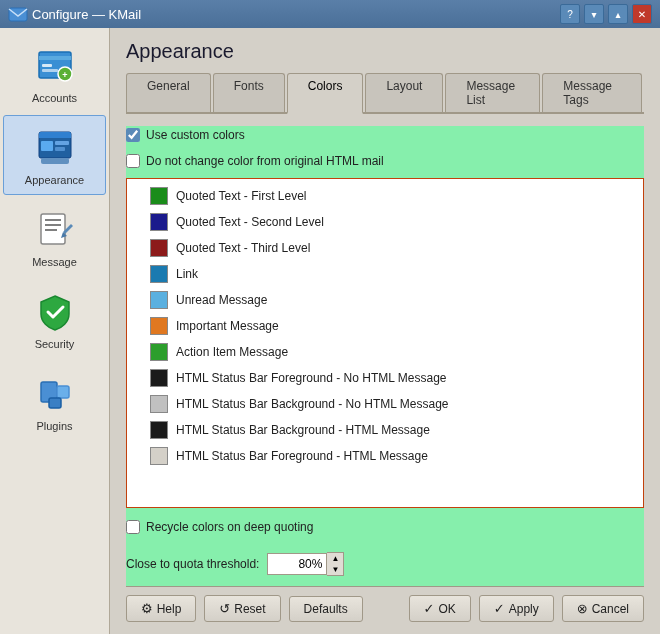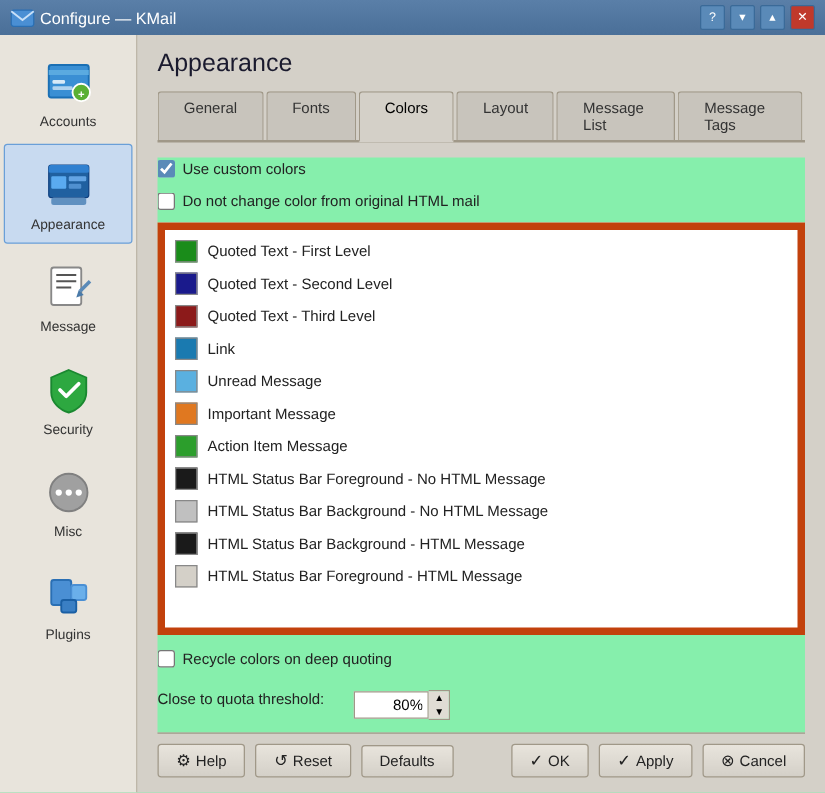--- a/index.html
+++ b/index.html
@@ -162,26 +162,26 @@
       accent-color: #5a8ab8;
     }
     .checkbox-label {
       font-size: 12px;
       color: #222;
       cursor: pointer;
     }
 
     
     .color-list-container {
-      border: 6px solid #c2410c;
+      border: 1px solid #c2410c;
       background: white;
       flex: 1;
       overflow-y: auto;
       margin-bottom: 10px;
-      padding: 4px 0;
+      padding: 4px 15px;
       min-height: 300px;
       max-height: 330px;
     }
     .color-item {
       display: flex;
       align-items: center;
       padding: 4px 8px;
       cursor: pointer;
       gap: 8px;
     }
@@ -198,22 +198,22 @@
 
     
     .bottom-settings {
       display: flex;
       flex-direction: column;
       gap: 8px;
       margin-bottom: 10px;
     }
     .quota-row {
       display: flex;
-      align-items: flex-start;
-      gap: 24px;
+      align-items: center;
+      gap: 8px;
     }
     .quota-label {
       font-size: 12px;
       color: #222;
     }
     .quota-input-wrap {
       display: flex;
       align-items: center;
     }
     .quota-input {
@@ -339,31 +339,20 @@
     <div class="sidebar-item">
       <div class="sidebar-item-icon">
         <svg width="40" height="40" viewBox="0 0 40 40">
           <path d="M20 4 L34 10 L34 22 C34 30 27 36 20 38 C13 36 6 30 6 22 L6 10 Z" fill="#2da840" stroke="#1a8830" stroke-width="1.5"></path>
           <path d="M13 20 L18 25 L28 15" fill="none" stroke="white" stroke-width="3" stroke-linecap="round" stroke-linejoin="round"></path>
         </svg>
       </div>
       <span class="sidebar-item-label">Security</span>
     </div>
 
-    <div class="sidebar-item">
-      <div class="sidebar-item-icon">
-        <svg width="40" height="40" viewBox="0 0 40 40">
-          <circle cx="20" cy="20" r="15" fill="#a0a0a0" stroke="#808080" stroke-width="1.5"></circle>
-          <circle cx="12" cy="20" r="2.5" fill="white"></circle>
-          <circle cx="20" cy="20" r="2.5" fill="white"></circle>
-          <circle cx="28" cy="20" r="2.5" fill="white"></circle>
-        </svg>
-      </div>
-      <span class="sidebar-item-label">Misc</span>
-    </div>
 
     <div class="sidebar-item">
       <div class="sidebar-item-icon">
         <svg width="40" height="40" viewBox="0 0 40 40">
           <rect x="6" y="8" width="16" height="20" rx="2" fill="#4a8fd4" stroke="#2a6fb4" stroke-width="1.5"></rect>
           <rect x="22" y="12" width="12" height="12" rx="2" fill="#6aafea" stroke="#4a8fd4" stroke-width="1.5"></rect>
           <rect x="14" y="24" width="12" height="10" rx="2" fill="#3a7fc4" stroke="#1a5fa4" stroke-width="1.5"></rect>
         </svg>
       </div>
       <span class="sidebar-item-label">Plugins</span>

